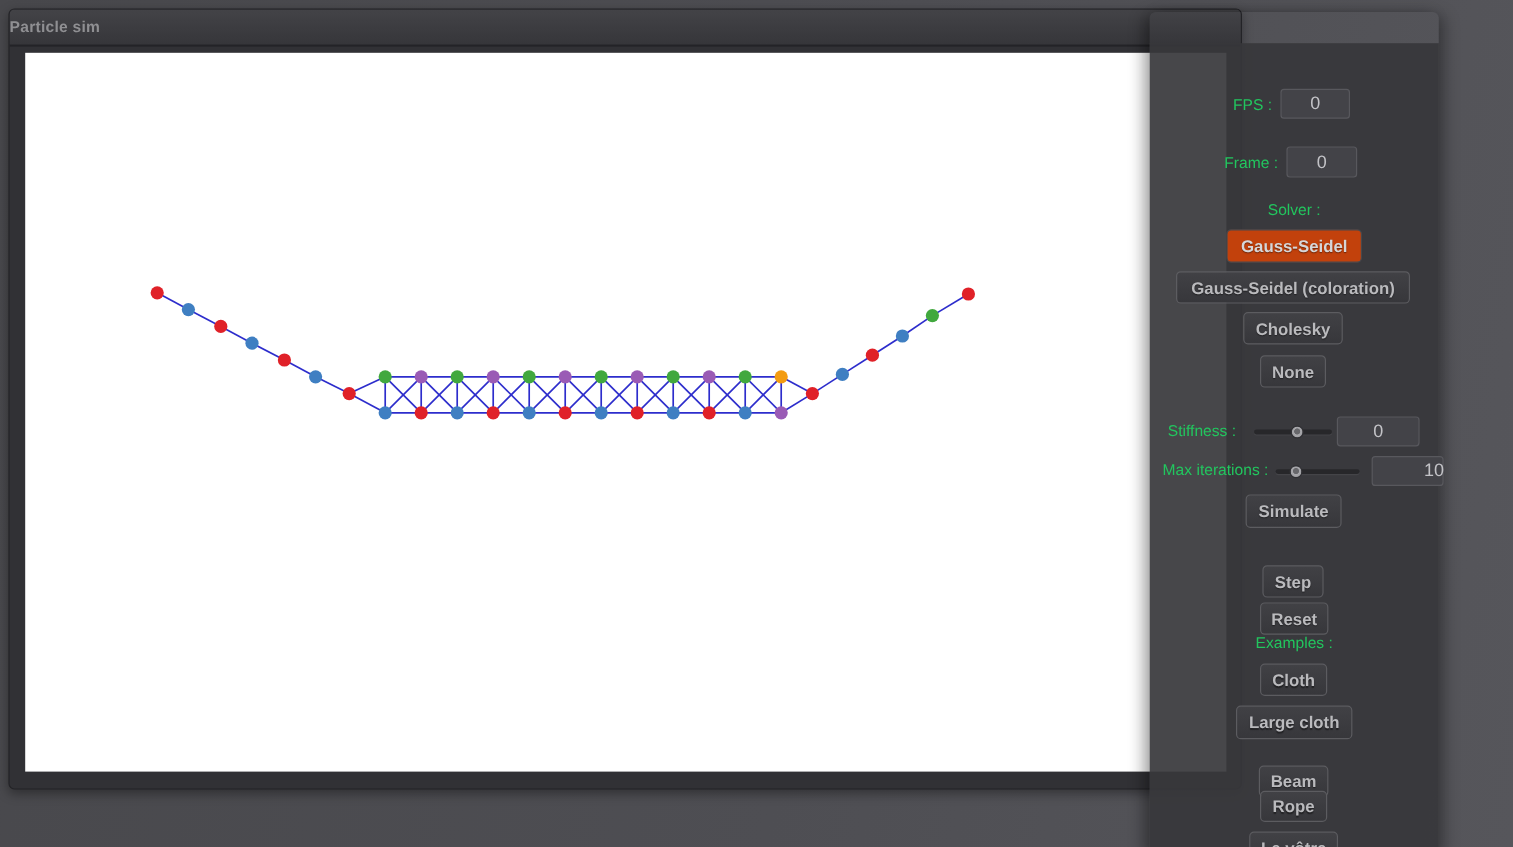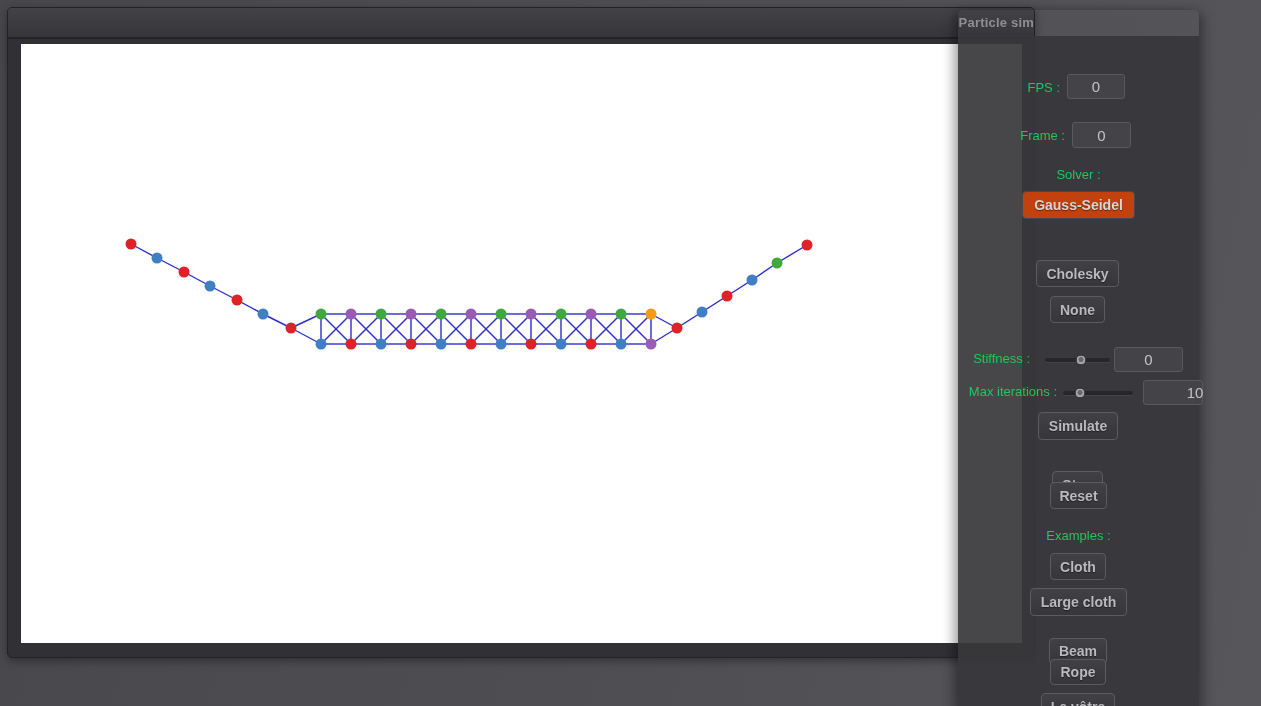--- a/index.html
+++ b/index.html
@@ -14,21 +14,21 @@
   
   #main-window {
     left:7px; top:7px; width:1028px; height:651px;
     background:#313135; border:1px solid #232327; border-radius:5px;
     box-shadow:0 3px 9px rgba(0,0,0,.35);
   }
   #main-titlebar {
     height:29px; border-radius:4px 4px 0 0;
     background:linear-gradient(#434347,#36363a);
     border-bottom:2px solid #232327;
-    display:flex; align-items:center; justify-content:flex-end;
+    display:flex; align-items:center; justify-content:flex-start;
     color:#8f8f92; font-weight:bold; font-size:13px; letter-spacing:.2px;
   }
   #main-canvas {
     position:absolute; left:13px; top:36px; width:1001px; height:599px;
     background:#ffffff;
   }
   #main-canvas svg { display:block; }
 
   
   #controls-window {
@@ -211,40 +211,41 @@
 
     <div class="ctl-label" style="left:0;width:102px;top:45px;">FPS :</div>
     <div class="valbox" style="left:109px;top:38px;width:58px;height:25px;">0</div>
 
     <div class="ctl-label" style="left:0;width:107px;top:93px;">Frame :</div>
     <div class="valbox" style="left:114px;top:86px;width:59px;height:26px;">0</div>
 
     <div class="ctl-label centered" style="top:132px;">Solver :</div>
 
     <div class="btn selected" style="left:64px;top:155px;width:113px;height:28px;">Gauss-Seidel</div>
+    <div class="btn" style="left:22px;top:190px;width:195px;height:27px;">Gauss-Seidel (coloration)</div>
     <div class="btn" style="left:78px;top:224px;width:83px;height:27px;">Cholesky</div>
     <div class="btn" style="left:92px;top:260px;width:55px;height:27px;">None</div>
 
     <div class="ctl-label" style="left:0;width:72px;top:316px;">Stiffness :</div>
     <div class="slider" style="left:87px;top:314px;width:65px;">
       <div class="track"></div>
       <div class="thumb" style="left:55%"></div>
     </div>
     <div class="valbox" style="left:156px;top:311px;width:69px;height:25px;">0</div>
 
     <div class="ctl-label" style="left:0;width:99px;top:349px;">Max iterations :</div>
     <div class="slider" style="left:105px;top:347px;width:70px;">
       <div class="track"></div>
       <div class="thumb" style="left:24%"></div>
     </div>
     <div class="valbox" style="left:185px;top:344px;width:60px;height:25px;padding-left:44px;">10</div>
 
     <div class="btn" style="left:80px;top:376px;width:80px;height:28px;">Simulate</div>
     <div class="btn" style="left:94px;top:411px;width:51px;height:27px;margin-top:24px;">Step</div>
-    <div class="btn" style="left:92px;top:446px;width:57px;height:27px;">Reset</div>
+    <div class="btn" style="left:92px;top:466px;width:57px;height:27px;">Reset</div>
 
     <div class="ctl-label centered" style="top:493px;">Examples :</div>
 
     <div class="btn" style="left:92px;top:517px;width:56px;height:27px;">Cloth</div>
     <div class="btn" style="left:72px;top:552px;width:97px;height:28px;">Large cloth</div>
     <div class="btn" style="left:91px;top:588px;width:58px;height:26px;margin-top:14px;">Beam</div>
     <div class="btn" style="left:92px;top:623px;width:56px;height:26px;">Rope</div>
     <div class="btn" style="left:83px;top:657px;width:74px;height:27px;">Le vôtre</div>
   </div>
 </div>

